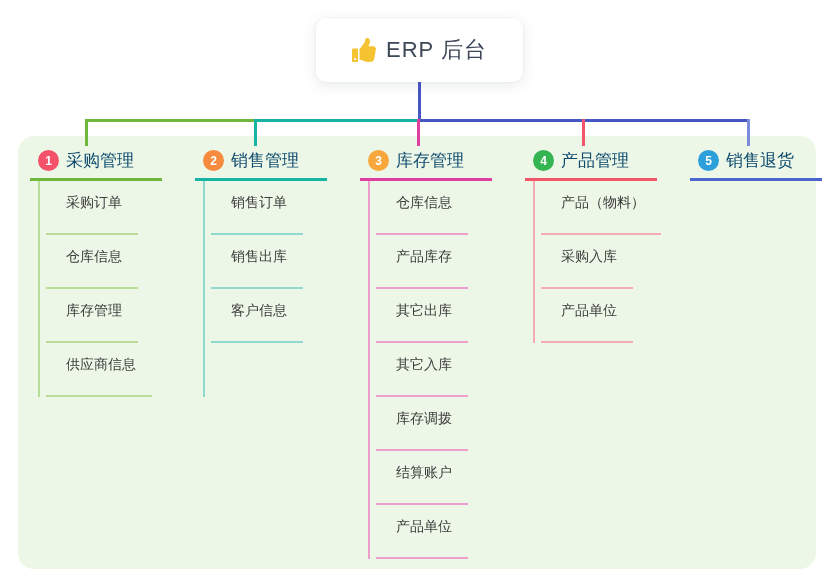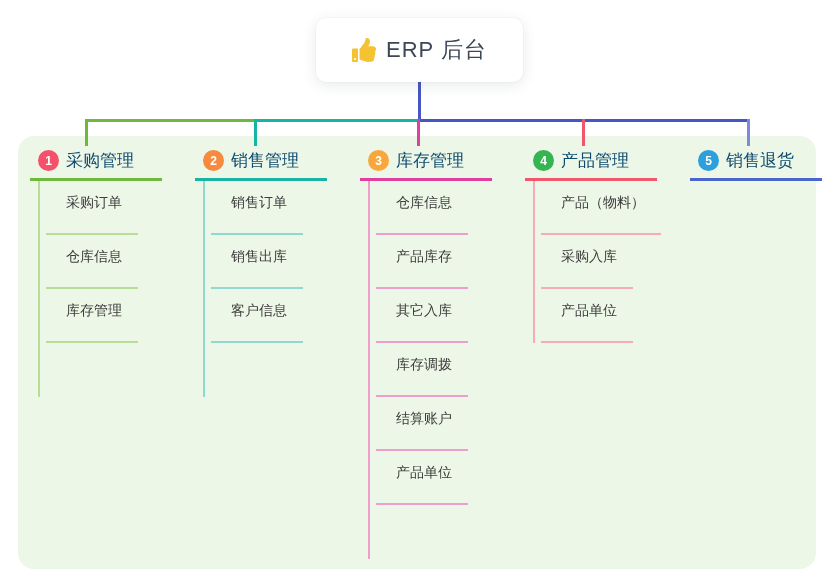--- a/index.html
+++ b/index.html
@@ -93,20 +93,21 @@
   <div class="column c0" style="left:30px">
     <div class="branch-label">
       <span class="badge">1</span>
       <span class="btitle">采购管理</span>
     </div>
     <div class="children">
       <div class="vline h4"></div>
       <div class="child">采购订单</div>
       <div class="child">仓库信息</div>
       <div class="child">库存管理</div>
+      <div class="child">供应商信息</div>
     </div>
   </div>
 
   <div class="column c1" style="left:195px">
     <div class="branch-label">
       <span class="badge">2</span>
       <span class="btitle">销售管理</span>
     </div>
     <div class="children">
       <div class="vline h4"></div>
@@ -118,20 +119,21 @@
 
   <div class="column c2" style="left:360px">
     <div class="branch-label">
       <span class="badge">3</span>
       <span class="btitle">库存管理</span>
     </div>
     <div class="children">
       <div class="vline h7"></div>
       <div class="child">仓库信息</div>
       <div class="child">产品库存</div>
+      <div class="child">其它出库</div>
       <div class="child">其它入库</div>
       <div class="child">库存调拨</div>
       <div class="child">结算账户</div>
       <div class="child">产品单位</div>
     </div>
   </div>
 
   <div class="column c3" style="left:525px">
     <div class="branch-label">
       <span class="badge">4</span>

